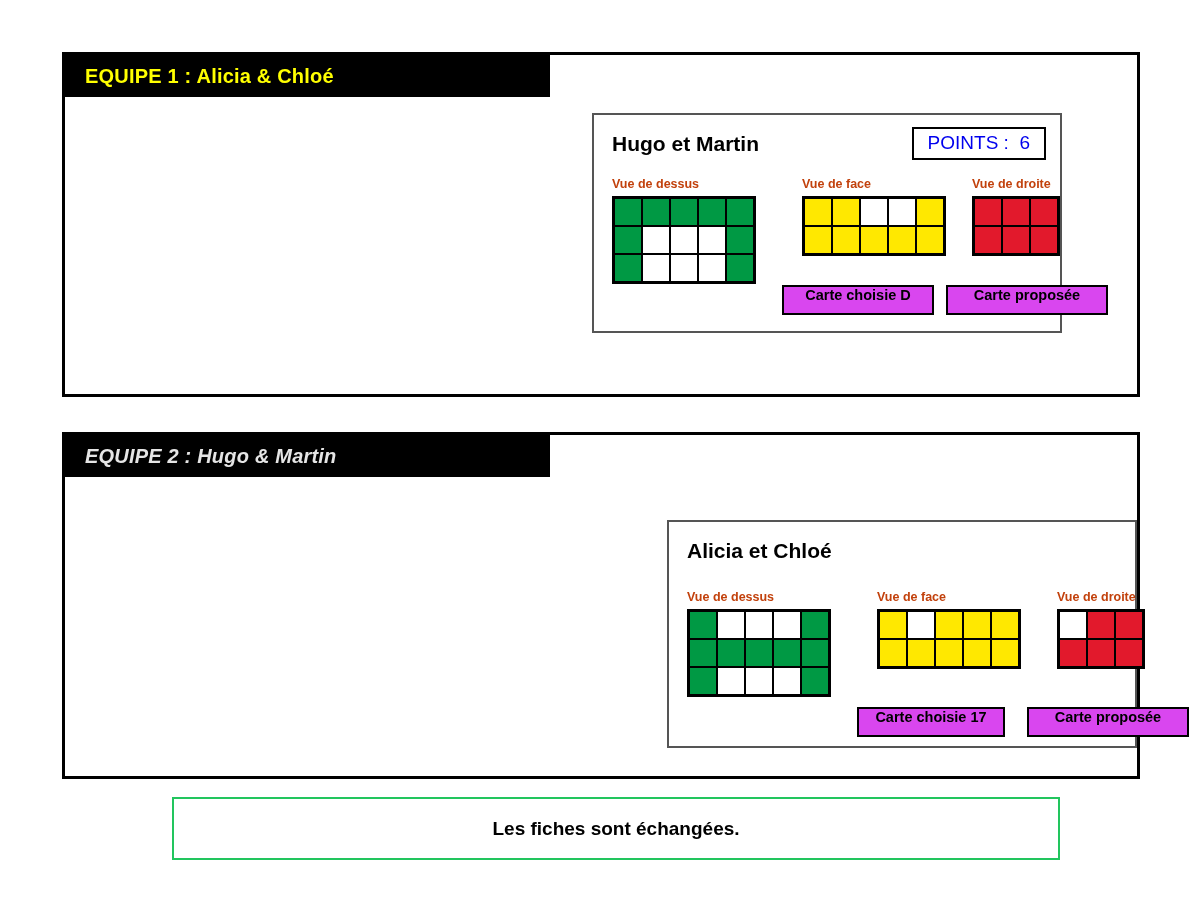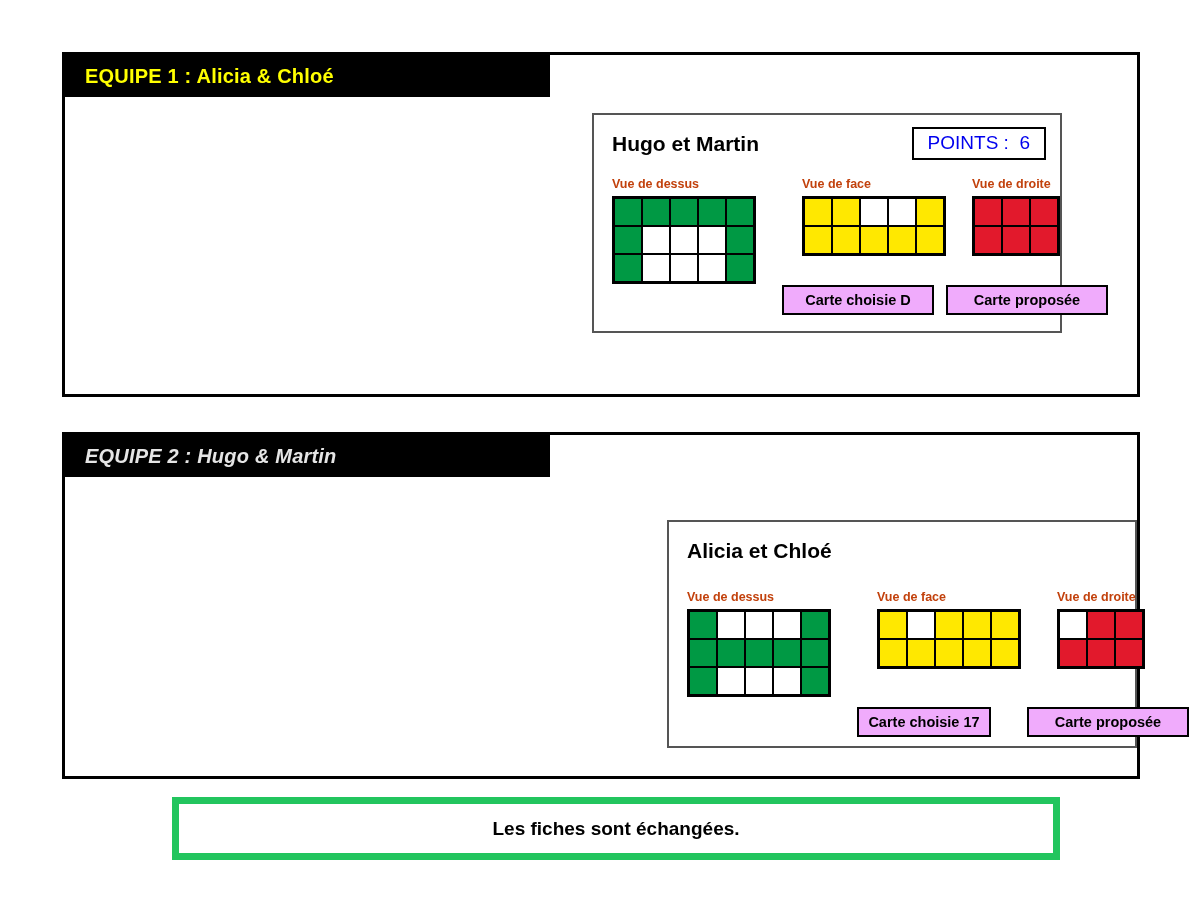--- a/index.html
+++ b/index.html
@@ -110,46 +110,46 @@
   #c1-right { left: 378px; top: 62px; }
 
   #c2-top   { left: 18px;  top: 68px; }
   #c2-face  { left: 208px; top: 68px; }
   #c2-right { left: 388px; top: 68px; }
 
   
   .card-box {
     position: absolute;
     border: 2px solid #000;
-    background: #f0abfc;
+    background: #d946ef;
     display: flex;
-    align-items: center;
+    align-items: flex-start;
     justify-content: center;
     box-sizing: border-box;
     height: 30px;
   }
   .card-box span {
     font-size: 14.5px;
     font-weight: bold;
     color: #000;
     white-space: nowrap;
   }
   #c1-chosen   { left: 188px; top: 170px; width: 152px; }
   #c1-proposed { left: 352px; top: 170px; width: 162px; }
-  #c2-chosen   { left: 188px; top: 185px; width: 134px; }
+  #c2-chosen   { left: 188px; top: 185px; width: 148px; }
   #c2-proposed { left: 358px; top: 185px; width: 162px; }
 
   
   #footer-banner {
     position: absolute;
     left: 172px;
     top: 797px;
     width: 888px;
     height: 63px;
-    border: 7px solid #22c55e;
+    border: 2px solid #22c55e;
     background: #fff;
     display: flex;
     align-items: center;
     justify-content: center;
     box-sizing: border-box;
   }
   #footer-banner span {
     font-size: 19px;
     font-weight: bold;
     color: #000;

